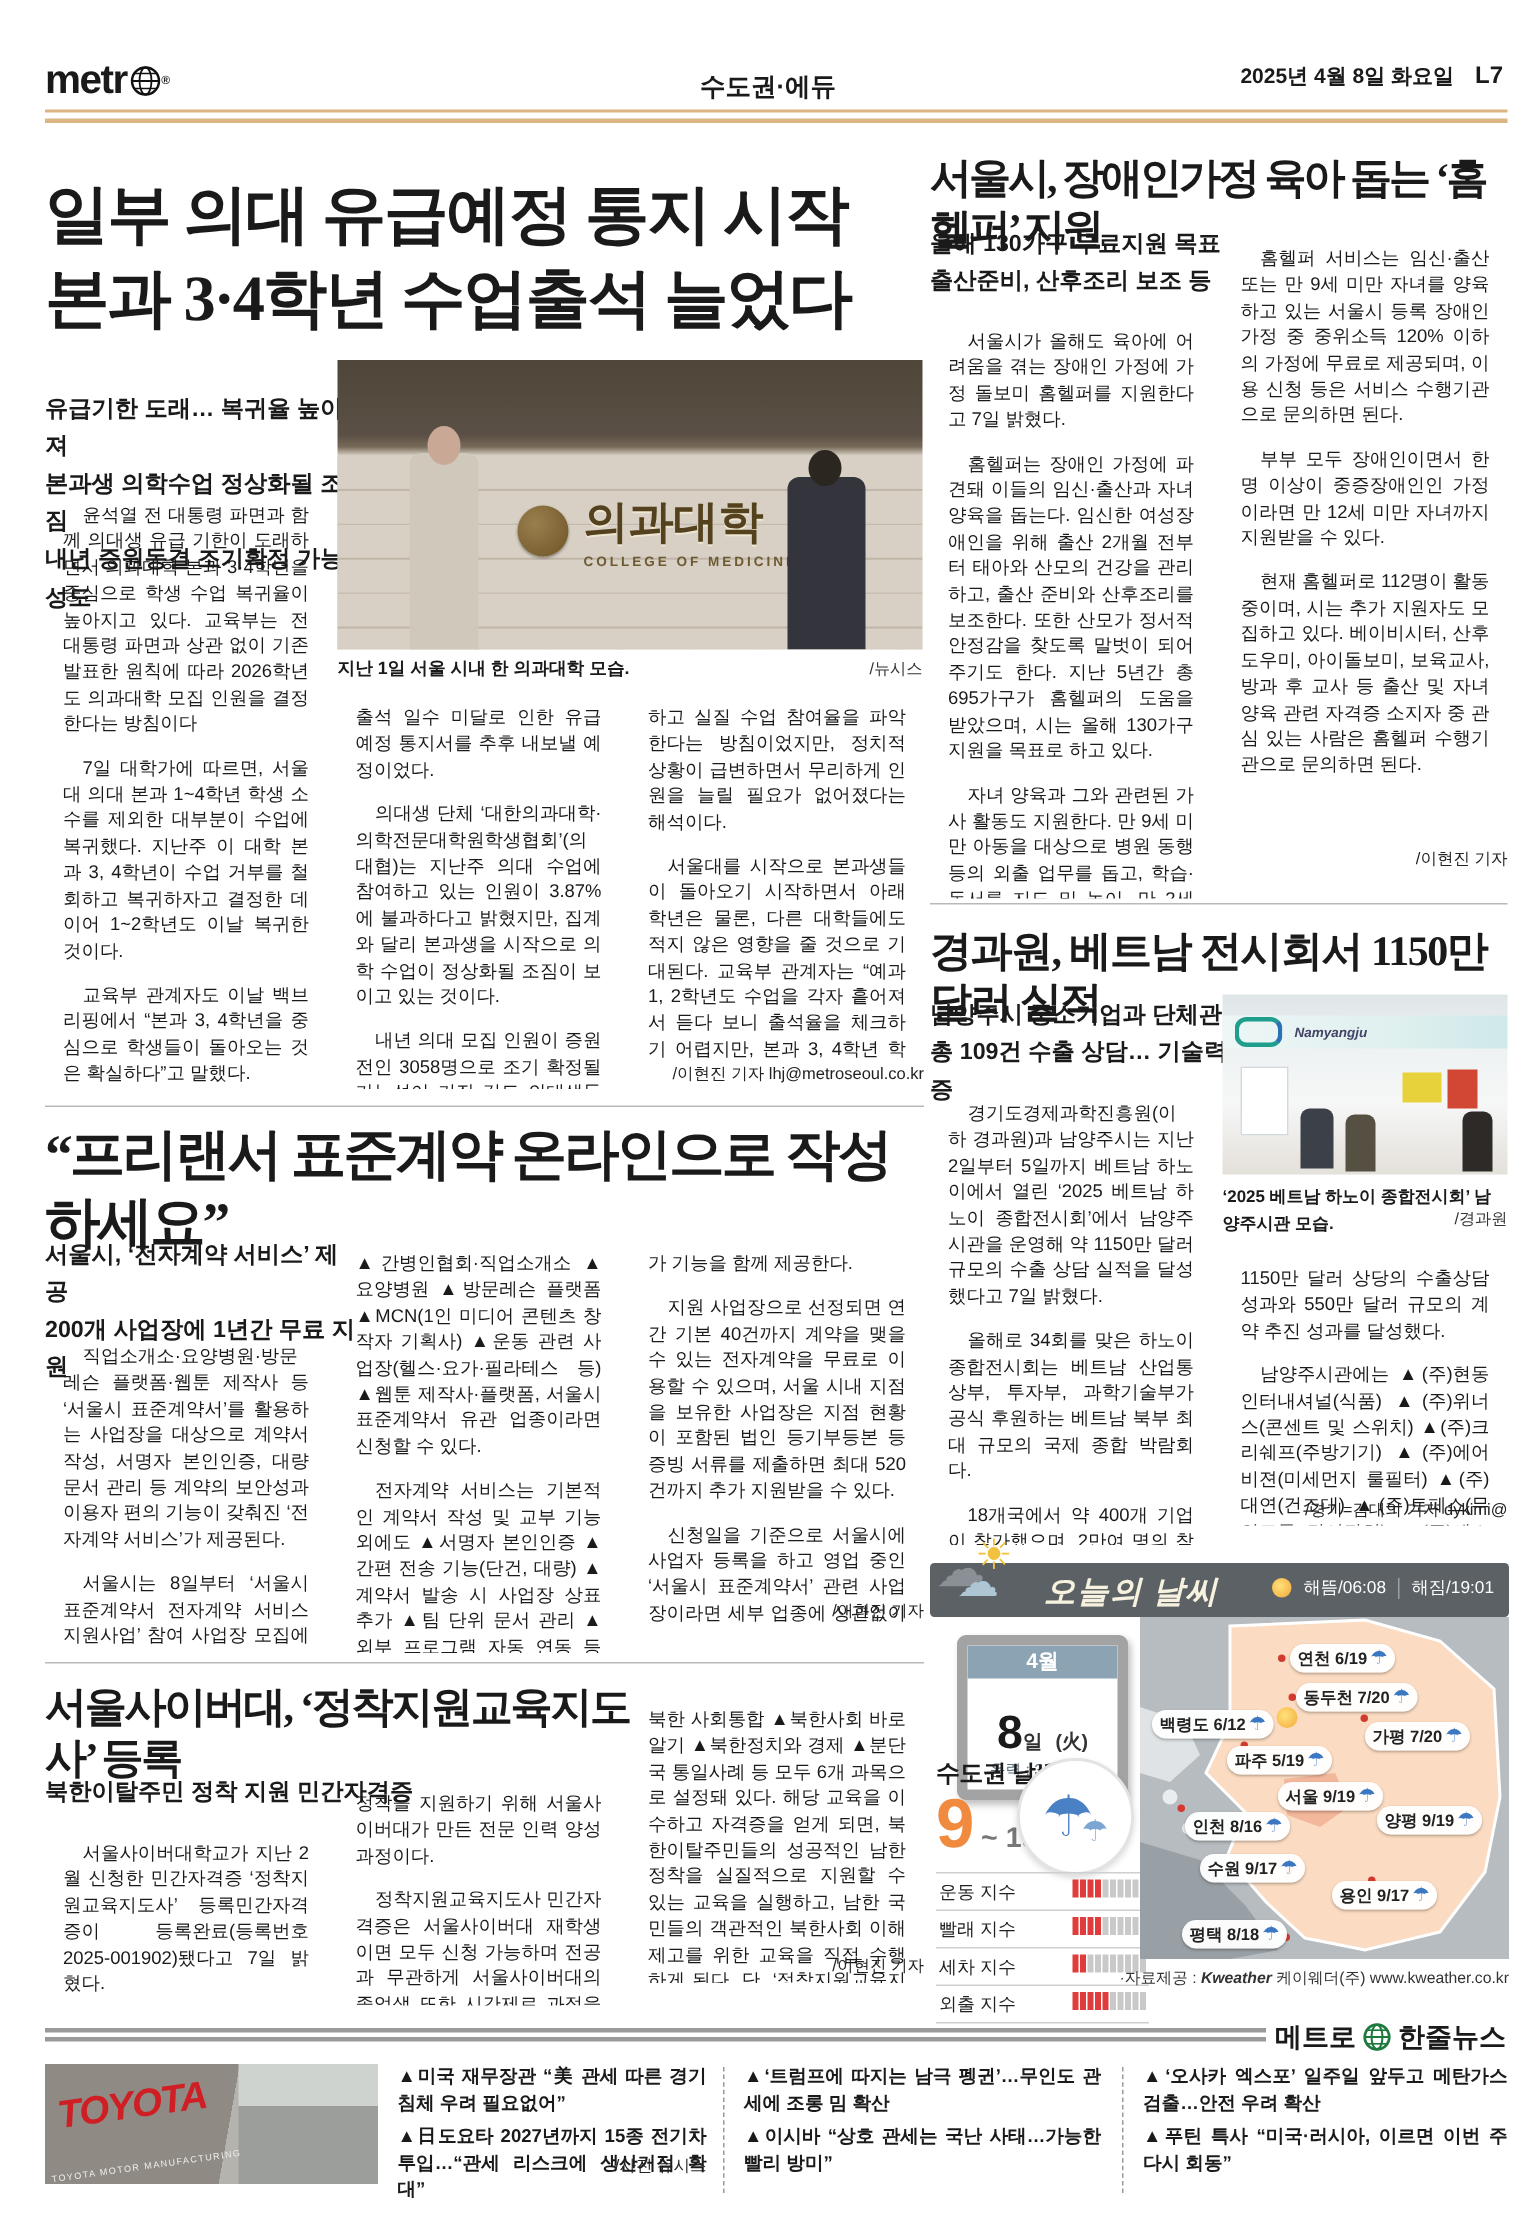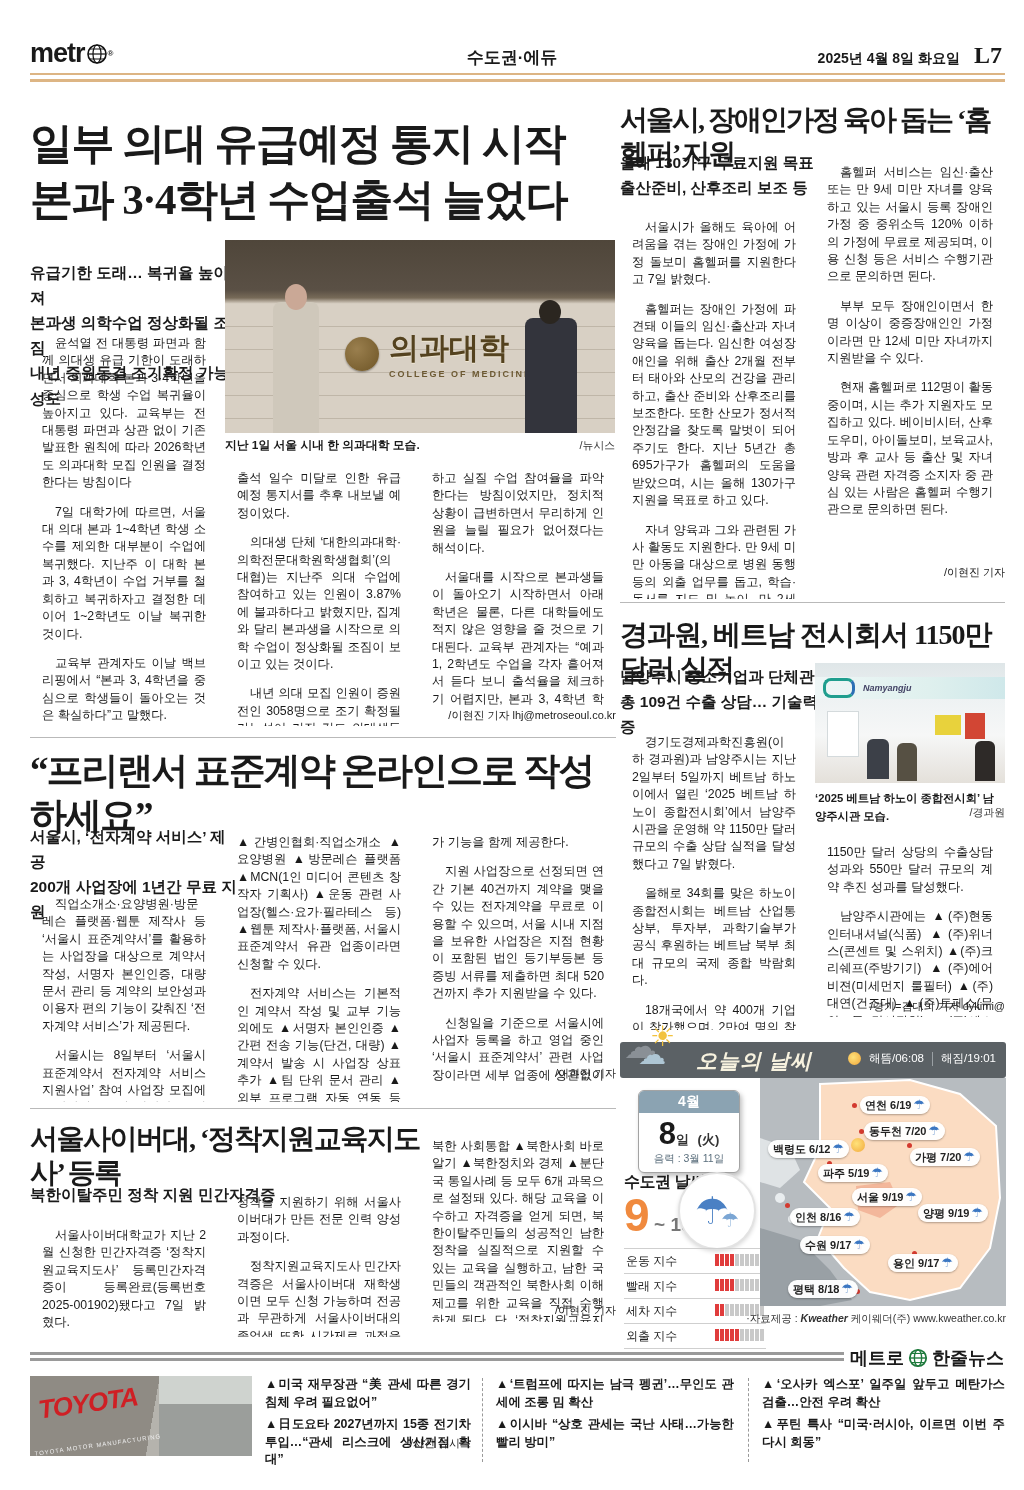--- a/index.html
+++ b/index.html
@@ -5,21 +5,21 @@
   html,body{margin:0;padding:0;background:#e9e9e9;}
   #page{position:relative;width:1024px;height:1490px;background:#fff;margin:0 auto;overflow:hidden;
         font-family:"Liberation Sans","DejaVu Sans",sans-serif;color:#1a1a1a;}
   .abs{position:absolute;}
 
   
   .logo{font-family:"Liberation Sans",sans-serif;font-weight:bold;font-size:27px;letter-spacing:-1px;display:flex;align-items:center;}
   .logo svg{margin-left:1px;}
   .section-label{text-align:center;font-weight:bold;font-size:17px;letter-spacing:0;}
   .date-block{font-weight:bold;font-size:14px;display:flex;align-items:baseline;gap:14px;}
-  .page-no{font-size:24px;font-weight:bold;font-family:Liberation Serif, serif;}
+  .page-no{font-size:16px;font-weight:bold;font-family:Liberation Sans, sans-serif;}
   .gold-rule{border-top:2px solid #ddb584;border-bottom:3px solid #ddb584;height:4px;}
 
   
   .headline{font-family:"Liberation Serif","DejaVu Serif",serif;font-weight:bold;letter-spacing:-1.5px;line-height:1.22;}
   .h-main{font-size:43px;margin-top:24px;}
   .h-mid{font-size:37px;letter-spacing:-2px;}
   .h-sub{font-size:28px;letter-spacing:-1.5px;}
   .subhead p{margin:0;font-weight:bold;font-size:15.5px;line-height:1.62;}
   .bodycol{font-size:12.3px;line-height:17.4px;text-align:justify;overflow:hidden;}
   .bodycol p{margin:12px;text-indent:13px;}
@@ -47,23 +47,23 @@
   .expo-banner{position:absolute;left:0;top:14px;right:0;height:22px;background:linear-gradient(90deg,#eef6f6,#dff0ee 60%,#cfe8ea);display:flex;align-items:center;}
   .expo-logo{width:26px;height:14px;margin-left:8px;border:3px solid #1f9e8e;border-radius:8px;border-right-color:#2b6fb4;}
   .expo-name{font-size:9px;font-weight:bold;color:#446;margin-left:8px;font-style:italic;}
 
   
   .wx-banner{background:#5b6165;border-radius:3px;color:#f7f2df;}
   .wx-title{font-family:"Liberation Serif",serif;font-style:italic;font-weight:bold;font-size:21px;letter-spacing:1px;color:#f7f2df;}
   .wx-suntimes{font-size:11.5px;color:#fff;display:flex;align-items:center;gap:8px;}
   .wx-suntimes .sep{width:1px;height:14px;background:#9aa0a4;display:inline-block;}
   .sun-dot{width:13px;height:13px;border-radius:50%;background:radial-gradient(circle at 40% 40%,#ffe27a,#f0a63a);display:inline-block;}
-  .cal-card{width:100px;background:#fff;border:1px solid #a3a3a3;border-radius:6px;box-shadow:2px 3px 5px rgba(0,0,0,.25);overflow:hidden;text-align:center;}
+  .cal-card{width:100px;background:#fff;border:7px solid #a3a3a3;border-radius:6px;box-shadow:2px 3px 5px rgba(0,0,0,.25);overflow:hidden;text-align:center;}
   .cal-head{background:#8ba3b2;color:#fff;font-weight:bold;font-size:14px;padding:2px 0;}
-  .cal-day{font-size:31px;font-weight:bold;margin-top:3px;}
+  .cal-day{font-size:31px;font-weight:bold;margin-top:18px;}
   .cal-day small{font-size:13px;font-weight:bold;color:#333;}
   .cal-lunar{font-size:10.5px;color:#5a6e7c;padding-bottom:6px;}
   .wx-region{font-size:16px;font-weight:bold;letter-spacing:-0.5px;}
   .temp-low{font-size:46px;font-weight:bold;color:#f08a3e;line-height:1;}
   .temp-rest{font-size:19px;font-weight:bold;color:#777;}
   .temp-unit{color:#d8453c;}
   .umb-circle{width:74px;height:74px;border-radius:50%;background:#fff;border:2px solid #e3e3e3;box-shadow:0 2px 4px rgba(0,0,0,.15);display:flex;align-items:center;justify-content:center;}
   .umb-big{font-size:38px;color:#4a80c4;}
   .umb-small{font-size:20px;color:#7ba6d4;margin-left:-8px;margin-top:18px;}
   .idx-row{display:flex;justify-content:space-between;align-items:center;border-bottom:1px solid #cfcfcf;padding:3px 2px;width:138px;}

